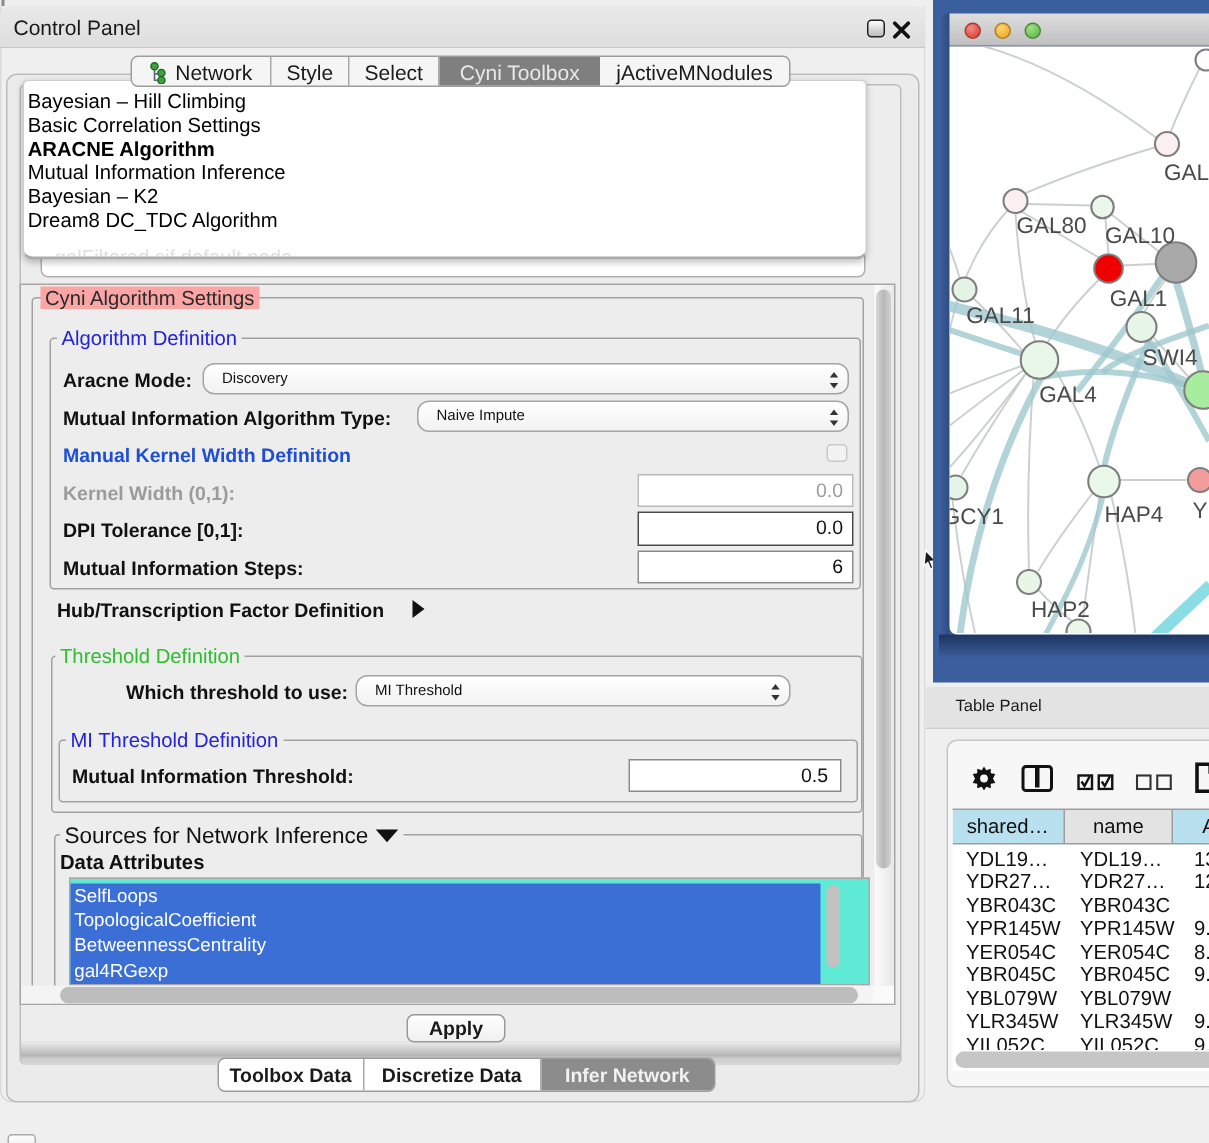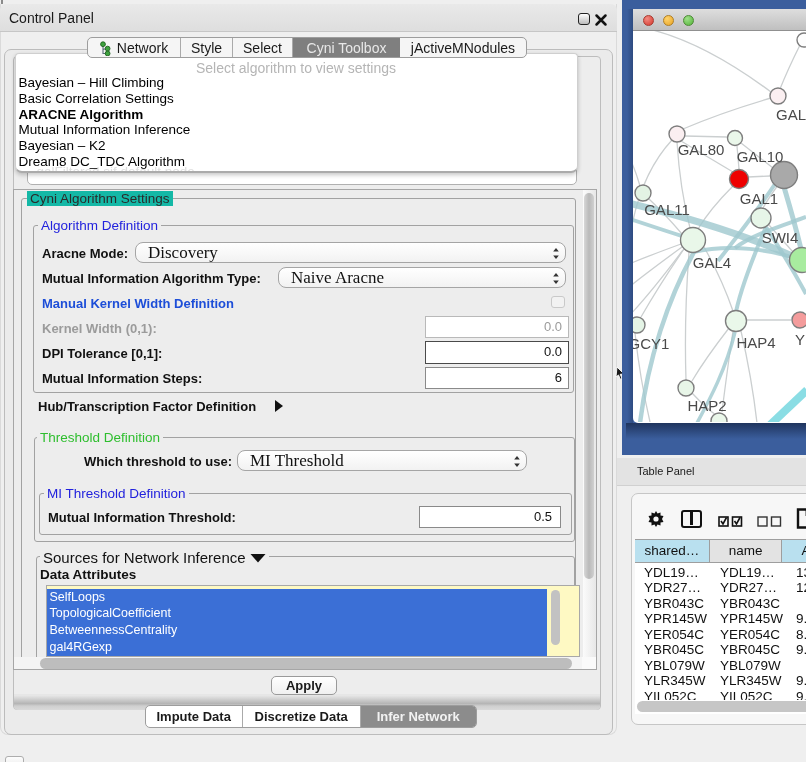--- a/index.html
+++ b/index.html
@@ -38,33 +38,33 @@
 
 <div class="abs" id="tabpanel" style="left:13px; top:56px; width:588px; height:654px; background:#ededed; border:1px solid #bdbdbd; border-radius:4px;"></div>
 <div class="abs" style="left:14px; top:694px; width:586px; height:16px; background:linear-gradient(#e6e6e6 10%,#b5b5b5 60%,#cfcfcf 75%,#d9d9d9); border-radius:0 0 4px 4px;"></div>
 
 <div class="abs" style="left:27px; top:160px; width:550px; height:25px; background:#fff; border:1px solid #b0b0b0; border-radius:5px;"></div>
 
 <div class="abs" id="viewport" style="left:13px; top:189px; width:584px; height:481px; border:1px solid #a6a6a6; background:#ededed; overflow:hidden;">
 <div class="abs" style="left:0; top:0; width:584px; height:481px;" id="vpinner">
 
   <div class="abs" style="left:7px; top:8px; width:555px; height:478px; border:1px solid #a2a2a2; border-radius:3px;"></div>
-  <div class="abs" style="left:13px; top:1px; font-size:13.5px; color:#2a2a2a; background:#14b8a6; padding:0 3px;">Cyni Algorithm Settings</div>
+  <div class="abs" style="left:13px; top:1px; font-size:13.5px; color:#2a2a2a; background:#fca5a5; padding:0 3px;">Cyni Algorithm Settings</div>
 
   <div class="abs" style="left:19px; top:35px; width:541px; height:168px; border:1px solid #a2a2a2; border-radius:3px;"></div>
   <div class="abs" style="left:24px; top:28px; font-size:13.5px; color:#2222dd; background:#ededed; padding:0 3px;">Algorithm Definition</div>
 
   <div class="abs bold" style="left:28px; top:56px; font-size:13px; color:#111;">Aracne Mode:</div>
   <div class="combo abs" style="left:121px; top:52px; width:431px; height:21px;"><span style="margin-left:12px;">Discovery</span><svg width="8" height="13" viewBox="0 0 8 13">
           <path d="M4 1 L6.8 4.6 L1.2 4.6 Z" fill="#333"></path>
           <path d="M4 12 L6.8 8.4 L1.2 8.4 Z" fill="#333"></path>
         </svg></div>
 
   <div class="abs bold" style="left:28px; top:81px; font-size:13px; color:#111;">Mutual Information Algorithm Type:</div>
-  <div class="combo abs" style="left:264px; top:77px; width:288px; height:21px;"><span style="margin-left:12px;">Naive Aracne</span><svg width="8" height="13" viewBox="0 0 8 13">
+  <div class="combo abs" style="left:264px; top:77px; width:288px; height:21px;"><span style="margin-left:12px;">Naive Impute</span><svg width="8" height="13" viewBox="0 0 8 13">
           <path d="M4 1 L6.8 4.6 L1.2 4.6 Z" fill="#333"></path>
           <path d="M4 12 L6.8 8.4 L1.2 8.4 Z" fill="#333"></path>
         </svg></div>
 
   <div class="abs bold" style="left:28px; top:106px; font-size:13px; color:#1d4ed8;">Manual Kernel Width Definition</div>
   <div class="abs" style="left:537px; top:106px; width:14px; height:12px; background:#f2f2f2; border:1px solid #c9c9c9; border-radius:3px;"></div>
 
   <div class="abs bold" style="left:28px; top:131px; font-size:13px; color:#9b9b9b;">Kernel Width (0,1):</div>
   <div class="abs" style="left:411px; top:126px; width:144px; height:22px; background:#fff; border:1px solid #b9b9b9; font-size:13px; color:#9b9b9b; text-align:right; line-height:20px; padding-right:6px;">0.0</div>
 
@@ -92,21 +92,21 @@
   <div class="abs" style="left:30px; top:296px; font-size:13.5px; color:#2222dd; background:#ededed; padding:0 3px;">MI Threshold Definition</div>
   <div class="abs bold" style="left:34px; top:320px; font-size:13px; color:#111;">Mutual Information Threshold:</div>
   <div class="abs" style="left:405px; top:316px; width:142px; height:22px; background:#fff; border:1px solid #8a8a8a; font-size:13px; color:#111; text-align:right; line-height:20px; padding-right:8px;">0.5</div>
 
   <div class="abs" style="left:22px; top:366px; width:539px; height:120px; border:1px solid #a2a2a2; border-radius:3px;"></div>
   <div class="abs" style="left:26px; top:359px; font-size:15px; color:#111; background:#ededed; padding:0 3px;">Sources for Network Inference <svg width="16" height="10" style="vertical-align:0px;">
           <path d="M0.5 1 L15.5 1 L8 9.5 Z" fill="#111"></path>
         </svg></div>
   <div class="abs bold" style="left:26px; top:377px; font-size:13.5px; color:#111;">Data Attributes</div>
 
-  <div class="abs" style="left:31.5px; top:394.5px; width:534px; height:72.5px; background:#fef9c3; border:1px solid #a8a8a8;">
+  <div class="abs" style="left:31.5px; top:394.5px; width:534px; height:72.5px; background:#5eead4; border:1px solid #a8a8a8;">
     <div class="abs" style="left:0.5px; top:3px; width:500px; height:67.5px; background:#3b6fd6; color:#fff; font-size:12.5px; overflow:hidden;">
       <div style="padding-left:2.5px; height:16.8px; line-height:16px;">SelfLoops</div>
       <div style="padding-left:2.5px; height:16.8px; line-height:16px;">TopologicalCoefficient</div>
       <div style="padding-left:2.5px; height:16.8px; line-height:16px;">BetweennessCentrality</div>
       <div style="padding-left:2.5px; height:16.8px; line-height:16px;">gal4RGexp</div>
     </div>
     <div class="abs" style="left:504px; top:4px; width:9px; height:55px; background:#c2c2c2; border-radius:5px;"></div>
   </div>
 
   <div class="abs" style="left:0px; top:467px; width:568px; height:13px; background:#f4f4f4;">
@@ -114,34 +114,33 @@
   </div>
   <div class="abs" style="left:568px; top:467px; width:15px; height:14px; background:#fafafa;"></div>
 
   <div class="abs" style="left:569px; top:0; width:14px; height:467px; background:linear-gradient(90deg,#fbfbfb,#e6e6e6);">
     <div class="abs" style="left:1px; top:3px; width:10px; height:386px; background:linear-gradient(90deg,#d7d7d7,#b9b9b9,#d0d0d0); border-radius:6px;"></div>
   </div>
 </div>
 </div>
 
 <div class="abs" id="popup" style="z-index:2; left:14.5px; top:52.5px; width:563px; height:120.5px; padding-top:6.5px; background:#fff; border:1px solid #cfcfcf; border-bottom:2px solid #ababab; border-radius:4px 4px 7px 7px; box-shadow:0 2px 4px rgba(0,0,0,0.22); font-size:13.5px; overflow:hidden;">
-  <div style="text-align:center; color:#b5b5b5; height:15px; font-size:14px;">Select algorithm to view settings</div>
   <div style="padding-left:3px; height:15.8px;">Bayesian – Hill Climbing</div>
   <div style="padding-left:3px; height:15.8px;">Basic Correlation Settings</div>
   <div style="padding-left:3px; height:15.8px;" class="bold">ARACNE Algorithm</div>
   <div style="padding-left:3px; height:15.8px;">Mutual Information Inference</div>
   <div style="padding-left:3px; height:15.8px;">Bayesian – K2</div>
   <div style="padding-left:3px; height:15.8px;">Dream8 DC_TDC Algorithm</div>
   <div class="abs" style="left:21px; top:110px; color:rgba(150,150,150,0.3);">galFiltered.sif default node</div>
 </div>
 
 <div class="abs" style="left:271px; top:676px; width:66px; height:19px; background:linear-gradient(#ffffff,#f0f0f0); border:1px solid #9a9a9a; border-radius:5px; text-align:center; font-size:13px; font-weight:bold; color:#1a1a1a; line-height:17px;">Apply</div>
 
 <div class="abs" style="left:144.7px; top:704.5px; width:332px; height:23px; background:#fff; border:1px solid #9d9d9d; border-radius:5px; display:flex; font-size:13px; font-weight:bold; color:#1a1a1a;">
-  <div style="width:97px; border-right:1px solid #aaa; display:flex; align-items:center; justify-content:center;">Impute Data</div>
+  <div style="width:97px; border-right:1px solid #aaa; display:flex; align-items:center; justify-content:center;">Toolbox Data</div>
   <div style="width:118px; border-right:1px solid #aaa; display:flex; align-items:center; justify-content:center;">Discretize Data</div>
   <div style="flex:1; background:#8c8c8c; color:#f2f2f2; display:flex; align-items:center; justify-content:center; border-radius:0 4px 4px 0;">Infer Network</div>
 </div>
 
 <div class="abs" style="left:5px; top:756px; width:19px; height:16px; background:linear-gradient(#fdfdfd,#e4e4e4); border:1px solid #adadad; border-radius:3px;"></div>
 
 <svg class="abs" style="left:614px; top:366px;" width="12" height="14" viewBox="0 0 12 14">
     <path d="M3 1 L10 8 L6.2 8.3 L8 12.5 L6.3 13.2 L4.5 9 L2 11 Z" fill="#1a1a1a" stroke="#fff" stroke-width="0.9"></path>
   </svg>
 
@@ -309,19 +308,19 @@
         <span>YIL052C</span>
         <span>YIL052C</span>
         <span>9.</span>
       </div>
     <div class="abs" style="left:0px; top:160px; width:182px; height:13px; background:#fff;">
       <div class="abs" style="left:2px; top:1px; width:180px; height:11px; background:#c6c6c6; border-radius:6px;"></div>
     </div>
   </div>
 </div>
 <style>
-.combo { background:linear-gradient(#ffffff,#f2f2f2); border:1px solid #a5a5a5; border-radius:8px; font-size:17px; color:#111; line-height:19px;font-family:Liberation Serif, serif; }
+.combo { background:linear-gradient(#ffffff,#f2f2f2); border:1px solid #a5a5a5; border-radius:8px; font-size:10px; color:#111; line-height:19px; }
 .combo svg { position:absolute; right:5px; top:3.5px; }
 .trow { display:flex; height:15.45px; line-height:15.45px; }
 .trow span:nth-child(1) { width:76px; padding-left:9px; }
 .trow span:nth-child(2) { width:74px; padding-left:9px; }
 .trow span:nth-child(3) { flex:1; padding-left:11px; }
 </style>
 
 </body></html>

